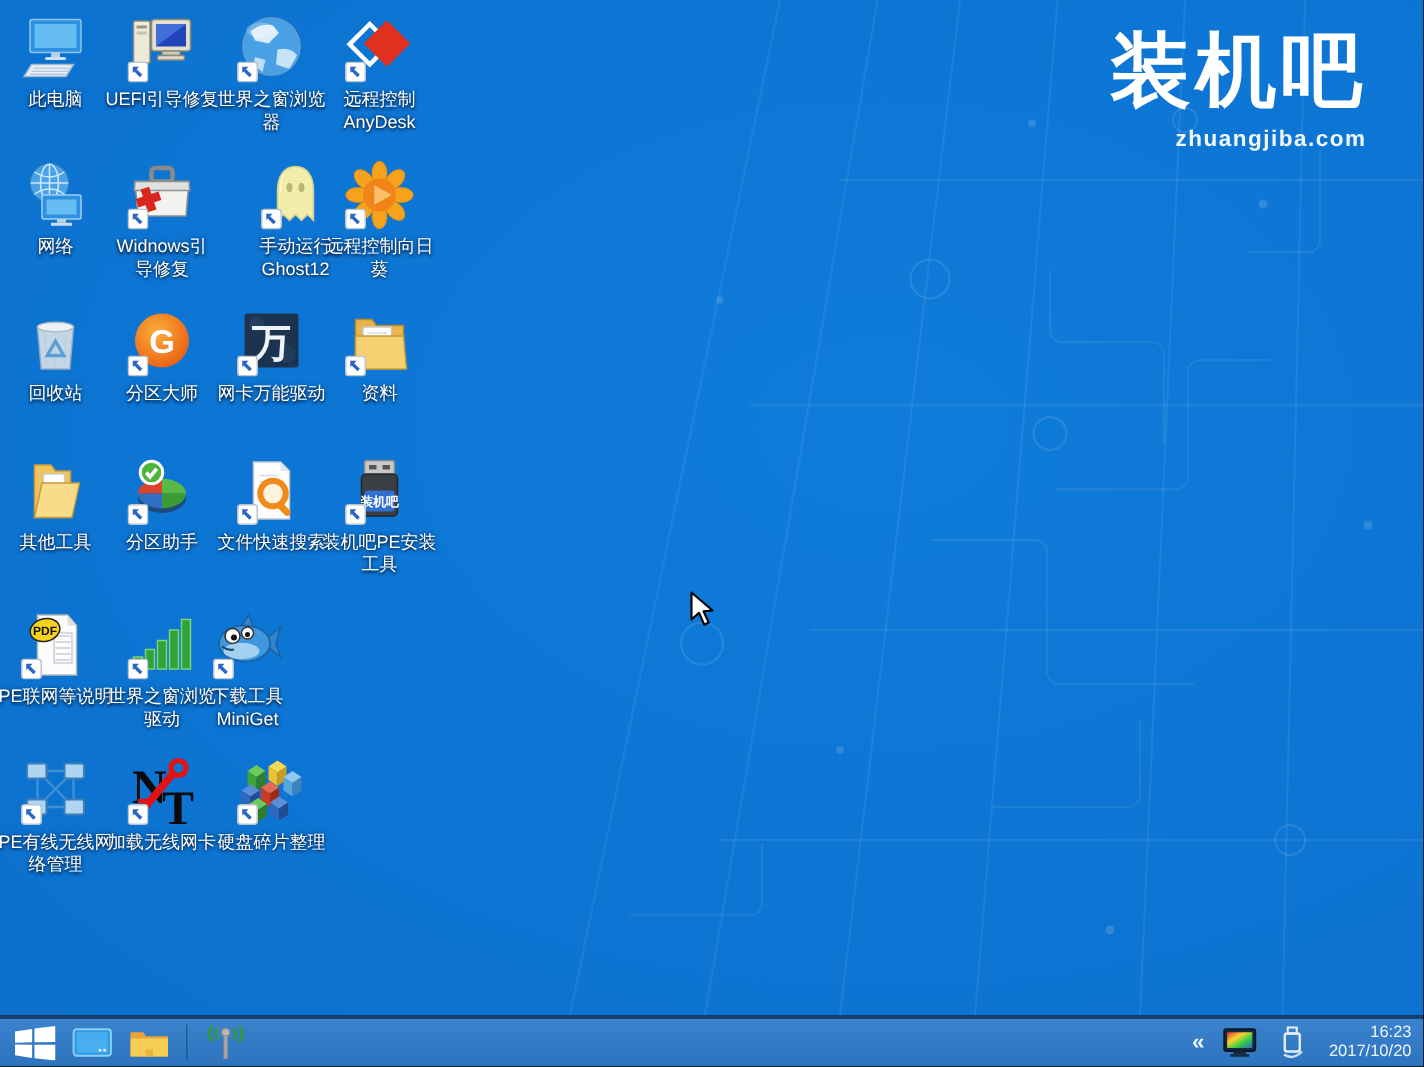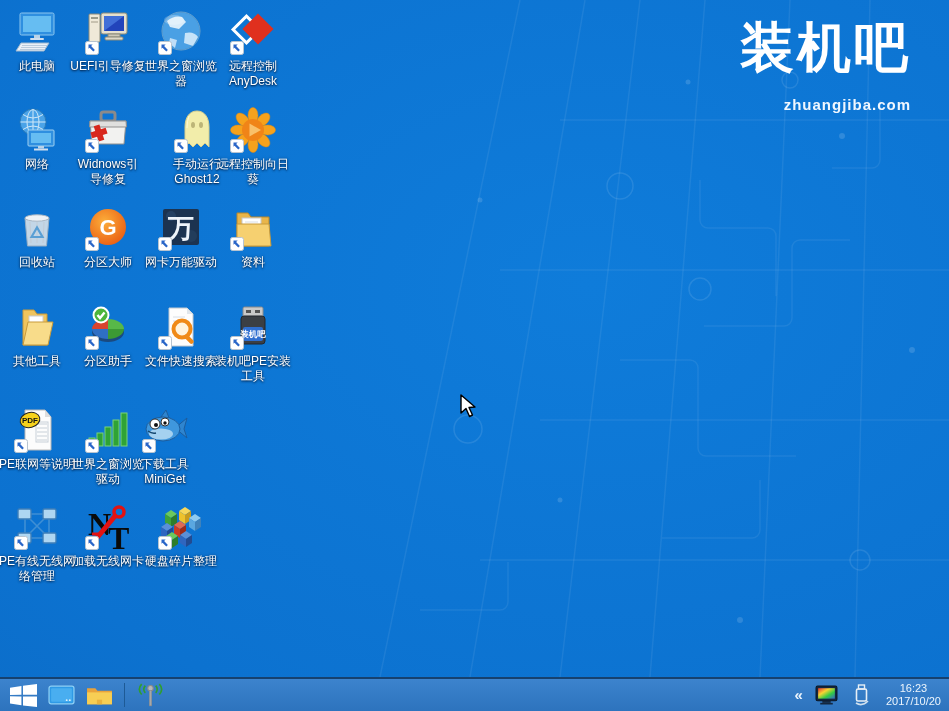--- a/index.html
+++ b/index.html
@@ -9,21 +9,21 @@
     -webkit-font-smoothing:antialiased;
   }
   .desktop{
     position:absolute;inset:0 0 34px 0;
     background:radial-gradient(1300px 900px at 62% 42%, #0f7cda 0%, #0c72d0 52%, #0a63ba 100%);
   }
   .circuit{position:absolute;top:0;left:0;pointer-events:none;}
   
   .brand{position:absolute;top:18px;right:38px;text-align:right;color:#fff;}
   .brand-title{font-size:54px;font-weight:bold;line-height:58px;letter-spacing:3px;}
-  .brand-domain{font-size:15px;font-weight:bold;letter-spacing:1px;color:#f0f7ff;margin-top:20px;}
+  .brand-domain{font-size:15px;font-weight:bold;letter-spacing:1px;color:#f0f7ff;margin-top:8px;}
   
   .cell{position:absolute;width:90px;text-align:center;cursor:default;}
   .art{position:relative;width:48px;height:48px;margin:0 auto;}
   .art svg.main{width:48px;height:48px;display:block;}
   .badge{position:absolute;left:1px;bottom:1px;width:14px;height:14px;}
   .lbl{
     margin-top:3px;font-size:12px;line-height:15px;color:#fff;white-space:pre-line;
     text-shadow:0 1px 2px rgba(0,15,40,.85), 0 0 3px rgba(0,15,40,.5);
   }
   
@@ -34,21 +34,21 @@
     background:linear-gradient(#3c83cd,#2d73bd);
     border-top:2px solid #16416f;box-sizing:border-box;
     display:flex;align-items:center;padding:0 8px 0 4px;
   }
   .tb-btn{width:38px;height:30px;display:flex;align-items:center;justify-content:center;}
   .tb-btn.sm{width:26px;}
   .tb-sep{width:1px;height:24px;background:#1d5globalerr;background:#1d5a96;margin:0 6px;}
   .tb-spacer{flex:1;}
   .tray{display:flex;align-items:center;gap:9px;}
   .chev{color:#eaf4fc;font-size:15px;font-weight:bold;line-height:30px;padding:0 2px;}
-  .clock{color:#ecf5fd;font-size:11px;line-height:13px;text-align:center;padding-left:2px;}
+  .clock{color:#ecf5fd;font-size:11px;line-height:13px;text-align:right;padding-left:2px;}
 </style>
 </head>
 <body>
 
 <div class="screen">
   <div class="desktop">
 
     <svg class="circuit" width="949" height="677" viewBox="0 0 949 677">
       <g stroke="rgba(255,255,255,0.07)" stroke-width="1.5" fill="none">
         <path d="M520,0 L380,677"></path>

